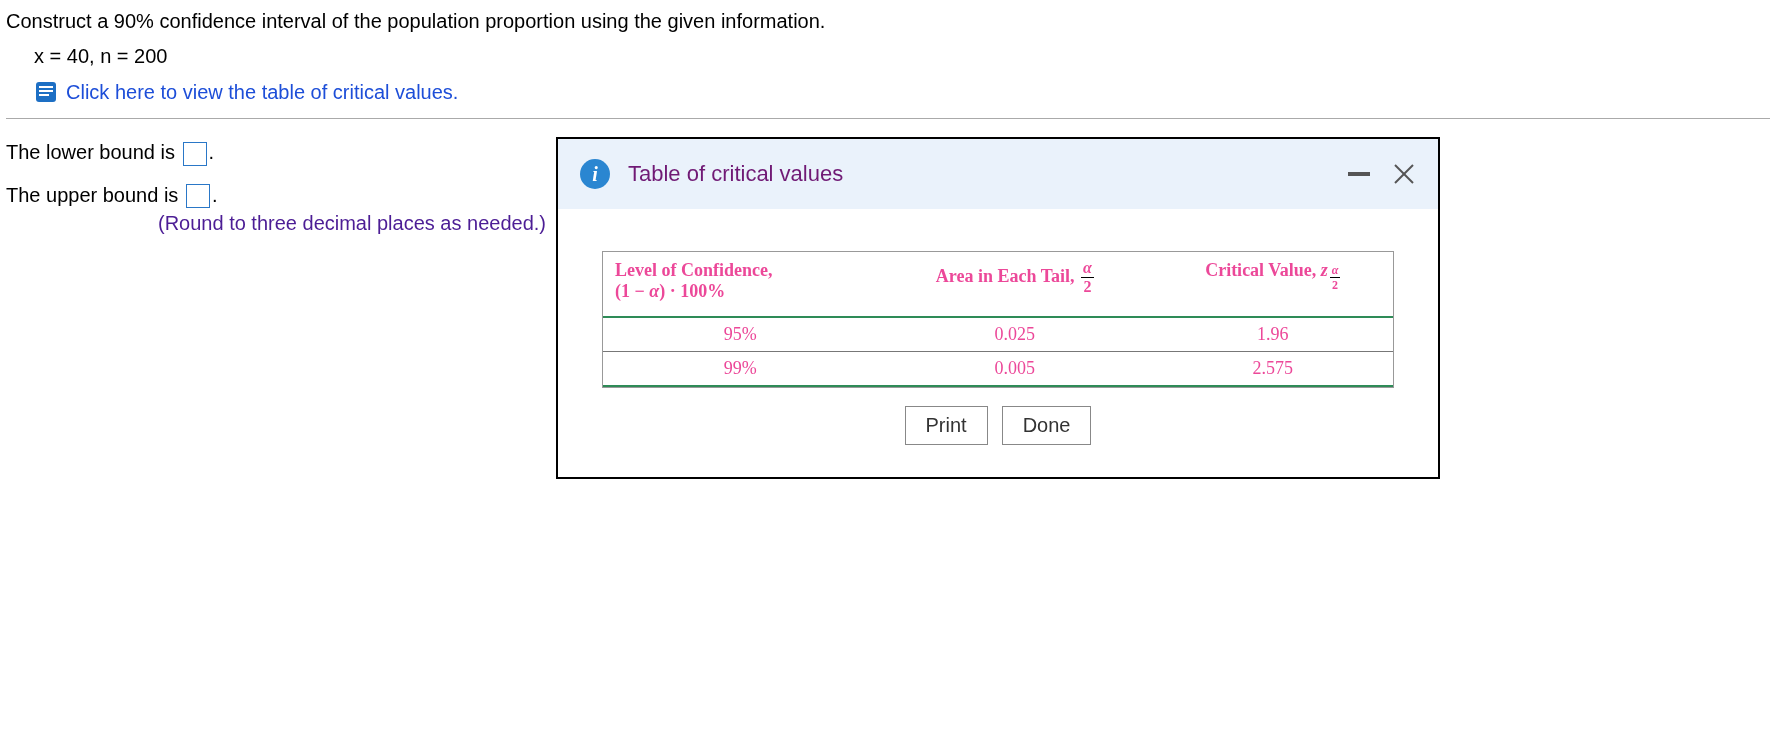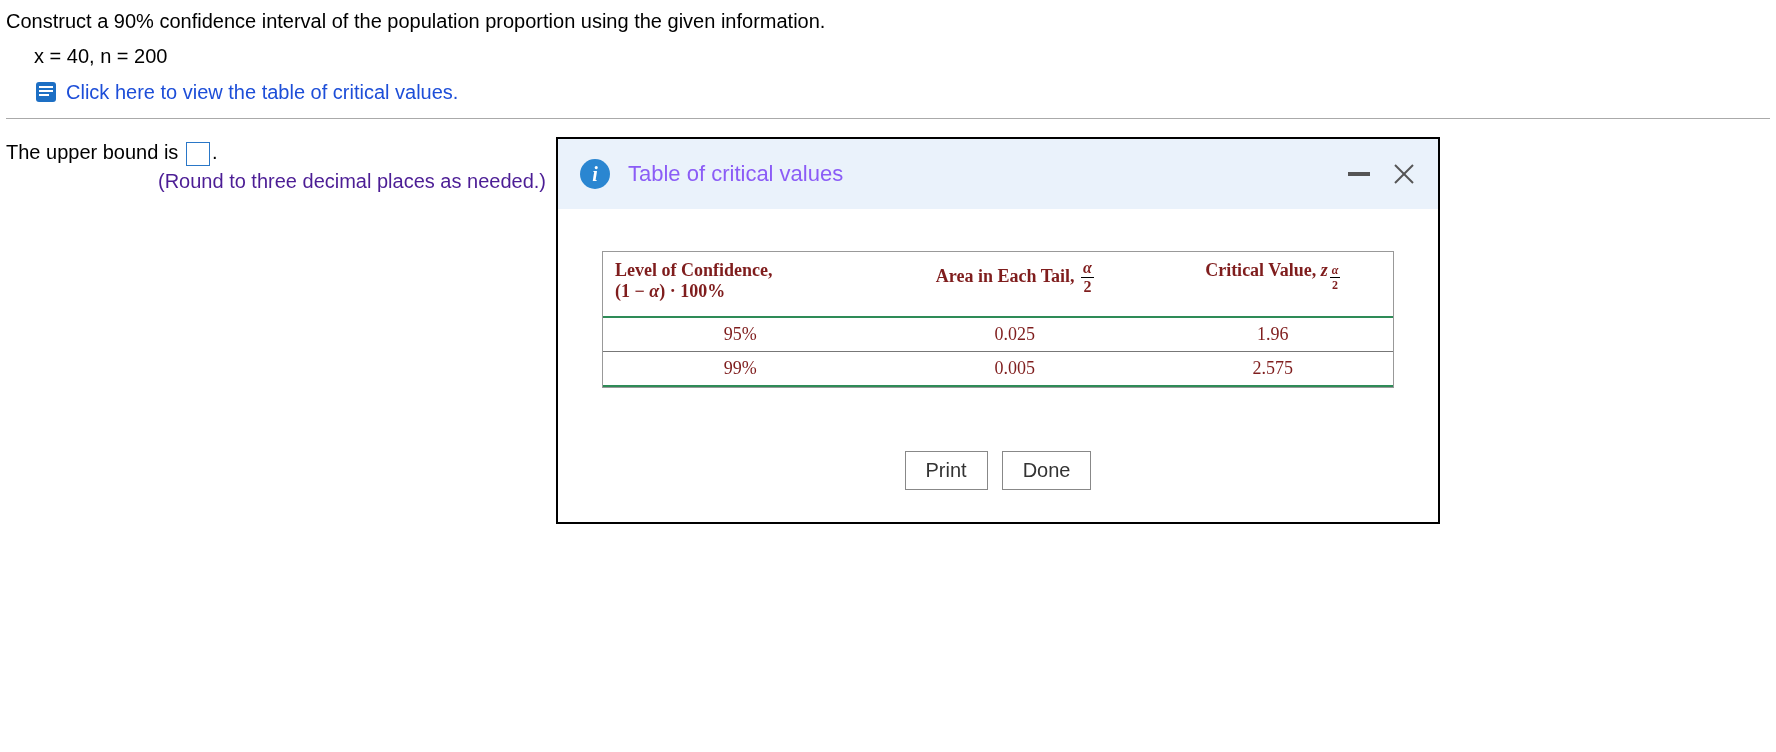--- a/index.html
+++ b/index.html
@@ -86,21 +86,21 @@
     justify-content: center;
     font-family: Georgia, 'Times New Roman', serif;
     font-style: italic;
     font-weight: bold;
     font-size: 20px;
     margin-right: 18px;
     flex: 0 0 auto;
   }
   .popup-title {
     font-size: 22px;
-    color: #8b5cf6;
+    color: #701a75;
     flex: 1 1 auto;
   }
   .popup-ctrls {
     display: flex;
     align-items: center;
     gap: 22px;
   }
   .min-icon {
     width: 22px;
     height: 4px;
@@ -113,21 +113,21 @@
   }
 
   .crit-table-wrap {
     border: 1px solid #999;
     padding: 0;
   }
   .crit-table {
     width: 100%;
     border-collapse: collapse;
     font-family: "Times New Roman", Times, serif;
-    color: #7f1d1d;
+    color: #ec4899;
   }
   .crit-table thead th {
     text-align: left;
     font-weight: bold;
     font-size: 18px;
     padding: 8px 12px 14px 12px;
     border-bottom: 2px solid #2e8b57;
     vertical-align: top;
     white-space: nowrap;
   }
@@ -162,21 +162,20 @@
   .hdr-sub {
     font-weight: bold;
   }
   .ital { font-style: italic; }
 
   .popup-footer {
     display: flex;
     justify-content: center;
     gap: 14px;
     padding: 18px 0 4px 0;
-    margin-top: 45px;
   }
   .btn {
     border: 1px solid #888;
     background: #fff;
     padding: 7px 20px;
     font-size: 20px;
     color: #333;
     cursor: pointer;
   }
 </style>
@@ -196,20 +195,23 @@
       <rect x="5" y="14" width="10" height="2" fill="#fff"></rect>
     </svg>
   </span>
   <span class="link-text">Click here to view the table of critical values.</span>
 </div>
 
 <div class="sep"></div>
 
 <div class="answers-area">
   <div class="left-col">
+    <div class="answer-line">
+      <span>The lower bound is </span><span class="small-box"></span><span>.</span>
+    </div>
     <div class="answer-line" style="margin-bottom:4px;">
       <span>The upper bound is </span><span class="small-box"></span><span>.</span>
     </div>
     <div class="note">(Round to three decimal places as needed.)</div>
   </div>
 
   <div class="popup">
     <div class="popup-header">
       <div class="info-badge">i</div>
       <div class="popup-title">Table of critical values</div>

